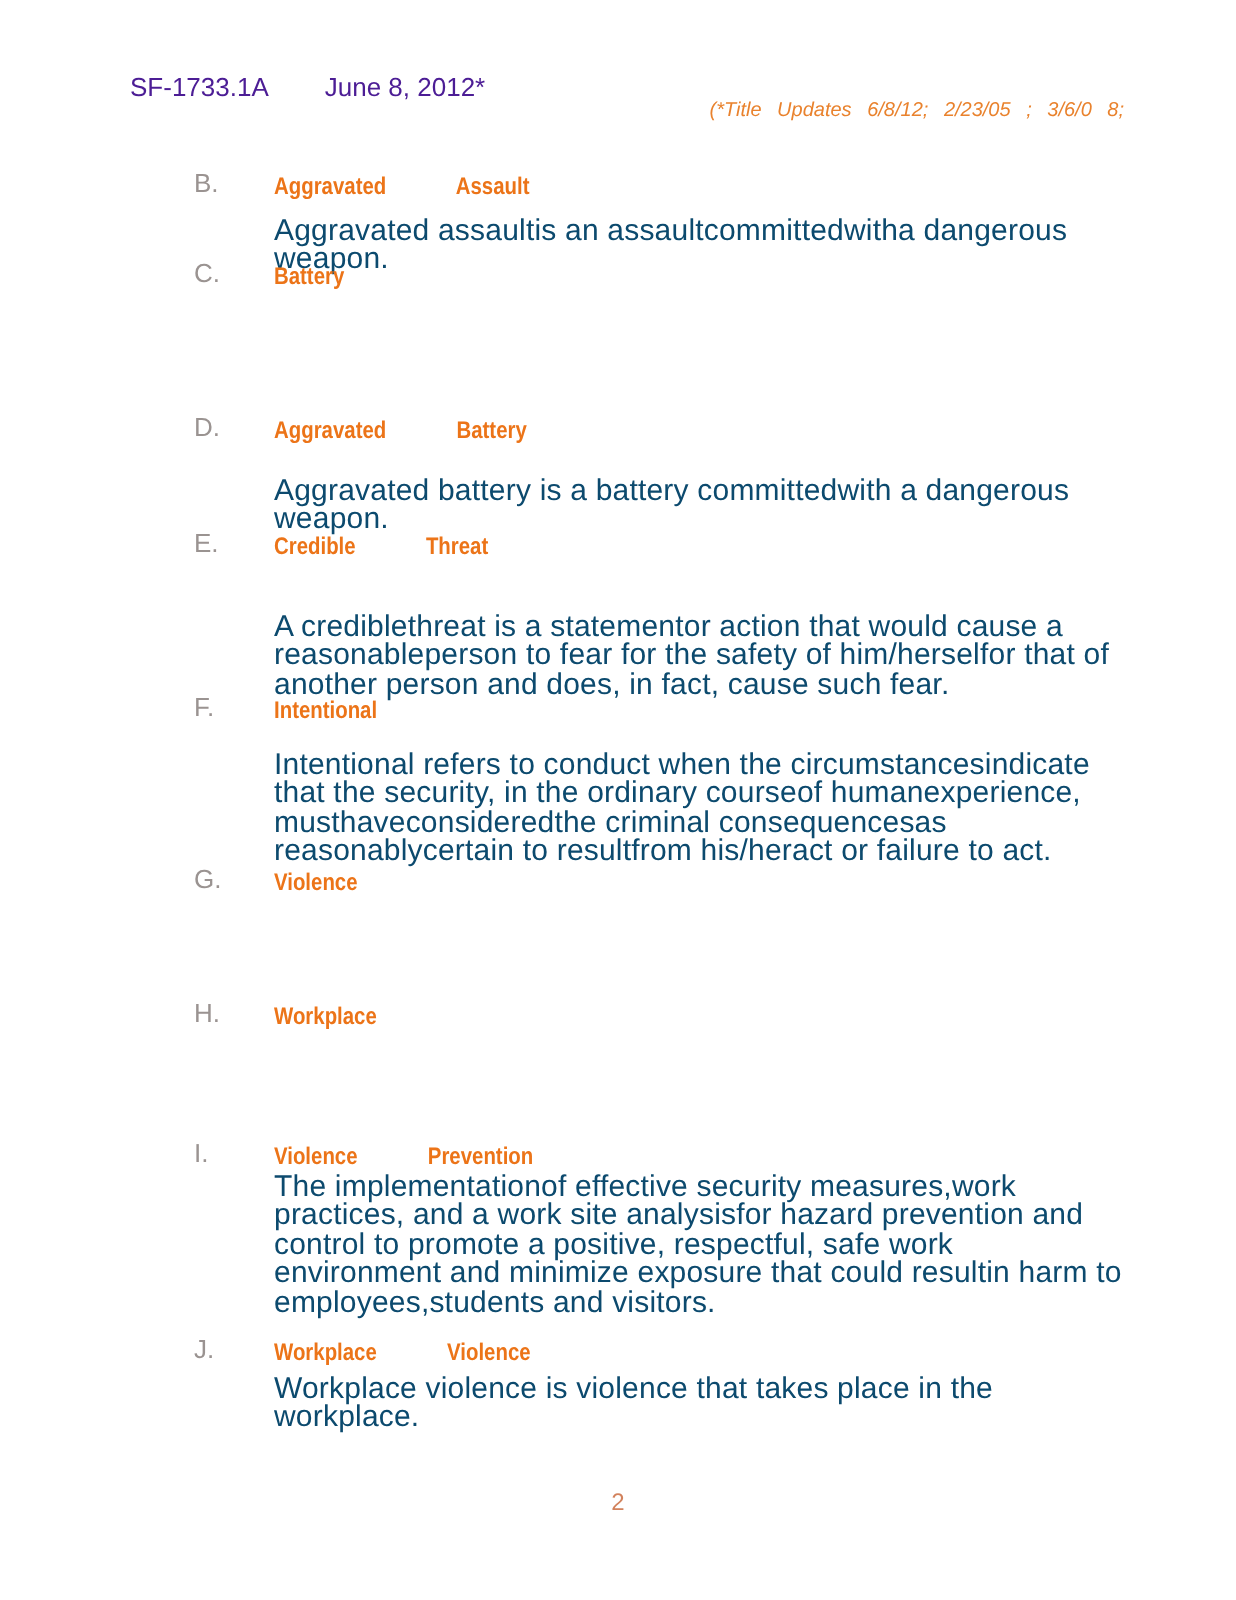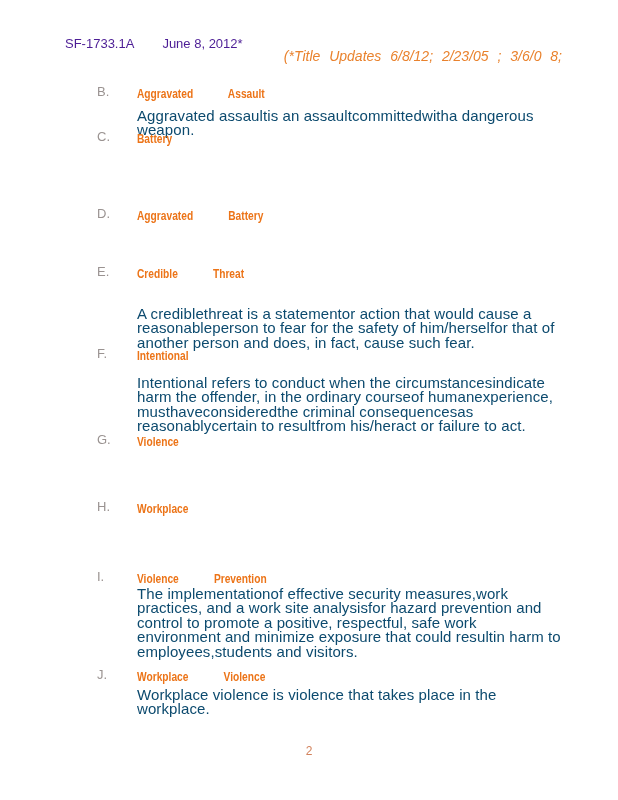--- a/index.html
+++ b/index.html
@@ -13,21 +13,21 @@
   
   #doc-header{
     position:absolute;top:36px;left:65px;
     font-size:13px;color:#4c1d95;white-space:nowrap;
   }
   #doc-header .date{margin-left:28px;}
   
   #update-note{
     position:absolute;top:50px;right:56px;
     text-align:right;
-    font-size:14px;line-height:12.5px;
+    font-size:10px;line-height:12.5px;
     font-style:italic;
     color:#e9822d;
     word-spacing:5px;
     white-space:nowrap;
   }
   
   .section{position:absolute;left:0;width:618px;}
   .letter{
     position:absolute;left:97px;top:0;
     font-size:13px;color:#9a9391;
@@ -83,30 +83,31 @@
     <span class="letter">B.</span><span class="heading">Aggravated Assault</span>
     <p class="body">Aggravated assaultis an assaultcommittedwitha dangerous weapon.</p>
   </div>
 
   <div class="section s-c">
     <span class="letter">C.</span><span class="heading">Battery</span>
   </div>
 
   <div class="section s-d">
     <span class="letter">D.</span><span class="heading">Aggravated Battery</span>
+    <p class="body">Aggravated battery is a battery committedwith a dangerous weapon.</p>
   </div>
 
   <div class="section s-e">
     <span class="letter">E.</span><span class="heading">Credible Threat</span>
     <p class="body">A crediblethreat is a statementor action that would cause a reasonableperson to fear for the safety of him/herselfor that of another person and does, in fact, cause such fear.</p>
   </div>
 
   <div class="section s-f">
     <span class="letter">F.</span><span class="heading">Intentional</span>
-    <p class="body">Intentional refers to conduct when the circumstancesindicate harm the offender, in the ordinary courseof humanexperience, musthaveconsideredthe criminal consequencesas reasonablycertain to resultfrom his/heract or failure to act.</p>
+    <p class="body">Intentional refers to conduct when the circumstancesindicate that the security, in the ordinary courseof humanexperience, musthaveconsideredthe criminal consequencesas reasonablycertain to resultfrom his/heract or failure to act.</p>
   </div>
 
   <div class="section s-g">
     <span class="letter">G.</span><span class="heading">Violence</span>
   </div>
 
   <div class="section s-h">
     <span class="letter">H.</span><span class="heading">Workplace</span>
   </div>
 

